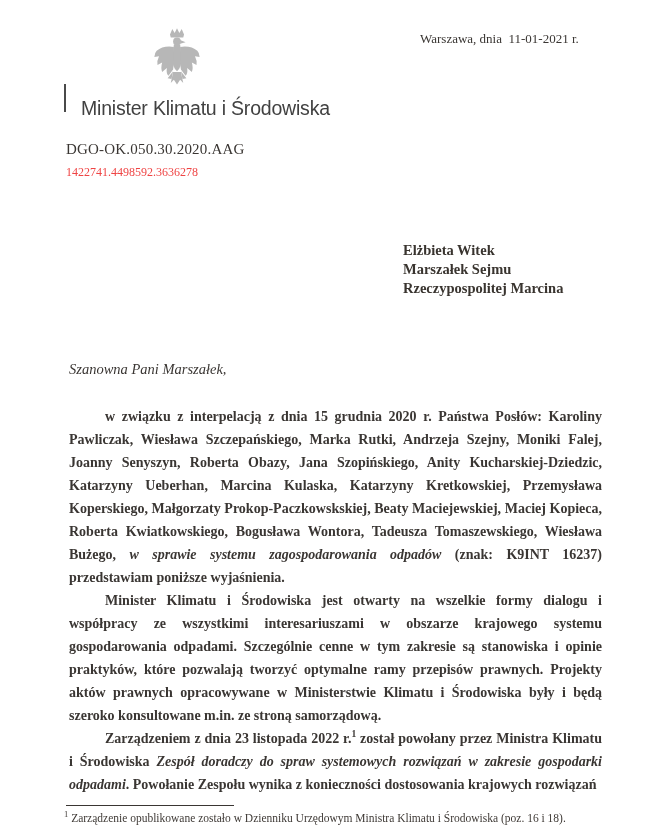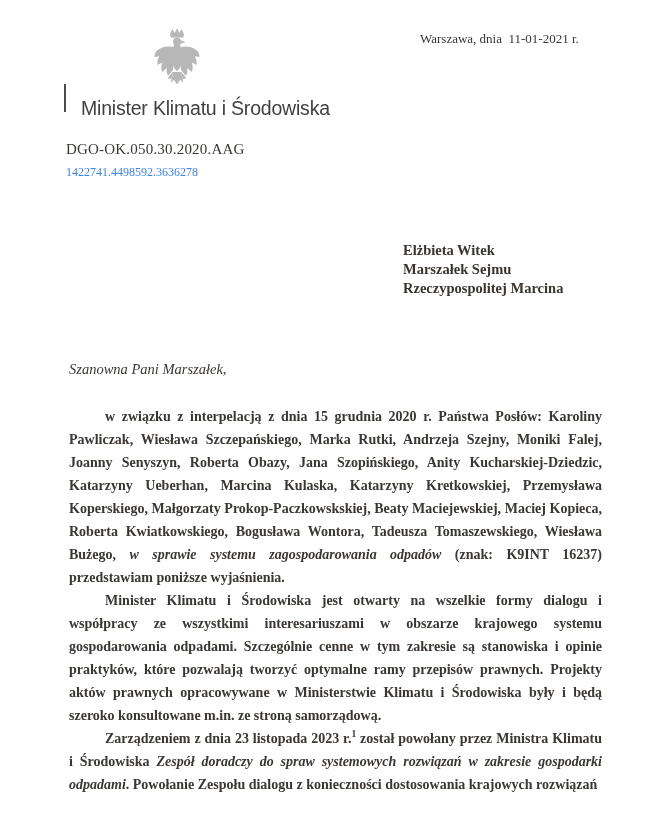--- a/index.html
+++ b/index.html
@@ -57,21 +57,21 @@
     left: 66px;
     top: 141px;
     font-size: 15px;
     letter-spacing: 0.2px;
   }
   .doc-id {
     position: absolute;
     left: 66px;
     top: 165px;
     font-size: 12px;
-    color: #3b82f6;
+    color: #ef4444;
   }
 
   
   .recipient {
     position: absolute;
     left: 403px;
     top: 241px;
     font-size: 14.5px;
     font-weight: 700;
     line-height: 19px;
@@ -169,17 +169,23 @@
   <div class="recipient">
     <div>Elżbieta Witek</div>
     <div>Marszałek Sejmu</div>
     <div>Rzeczypospolitej Marcina</div>
   </div>
 
   <div class="letter-body">
     <p class="salutation">Szanowna Pani Marszałek,</p>
     <p class="para"><span>w związku z interpelacją z dnia 15 grudnia 2020 r. Państwa Posłów: Karoliny Pawliczak, Wiesława Szczepańskiego, Marka Rutki, Andrzeja Szejny, Moniki Falej, Joanny Senyszyn, Roberta Obazy, Jana Szopińskiego, Anity Kucharskiej-Dziedzic, Katarzyny Ueberhan, Marcina Kulaska, Katarzyny Kretkowskiej, Przemysława Koperskiego, Małgorzaty Prokop-Paczkowskskiej, Beaty Maciejewskiej, Maciej Kopieca, Roberta Kwiatkowskiego, Bogusława Wontora, Tadeusza Tomaszewskiego, Wiesława Bużego, </span><span class="it">w sprawie systemu zagospodarowania odpadów</span><span> (znak: K9INT 16237) przedstawiam poniższe wyjaśnienia.</span></p>
     <p class="para"><span>Minister Klimatu i Środowiska jest otwarty na wszelkie formy dialogu i współpracy ze wszystkimi interesariuszami w obszarze krajowego systemu gospodarowania odpadami. Szczególnie cenne w tym zakresie są stanowiska i opinie praktyków, które pozwalają tworzyć optymalne ramy przepisów prawnych. Projekty aktów prawnych opracowywane w Ministerstwie Klimatu i Środowiska były i będą szeroko konsultowane m.in. ze stroną samorządową.</span></p>
-    <p class="para"><span>Zarządzeniem z dnia 23 listopada 2023 r.</span><sup class="fn-ref">1</sup><span> został powołany przez Ministra Klimatu i Środowiska </span><span class="it">Zespół doradczy do spraw systemowych rozwiązań w zakresie gospodarki odpadami</span><span>. Powołanie Zespołu dialogu z konieczności dostosowania krajowych rozwiązań</span></p>
+    <p class="para"><span>Zarządzeniem z dnia 23 listopada 2022 r.</span><sup class="fn-ref">1</sup><span> został powołany przez Ministra Klimatu i Środowiska </span><span class="it">Zespół doradczy do spraw systemowych rozwiązań w zakresie gospodarki odpadami</span><span>. Powołanie Zespołu wynika z konieczności dostosowania krajowych rozwiązań</span></p>
   </div>
 
+  <div class="footnote-area">
+    <div class="footnote-rule"></div>
+    <div class="footnote-line">
+      <sup>1</sup><span> Zarządzenie opublikowane zostało w Dzienniku Urzędowym Ministra Klimatu i Środowiska (poz. 16 i 18).</span>
+    </div>
+  </div>
 
 </div>
 
 </body></html>

